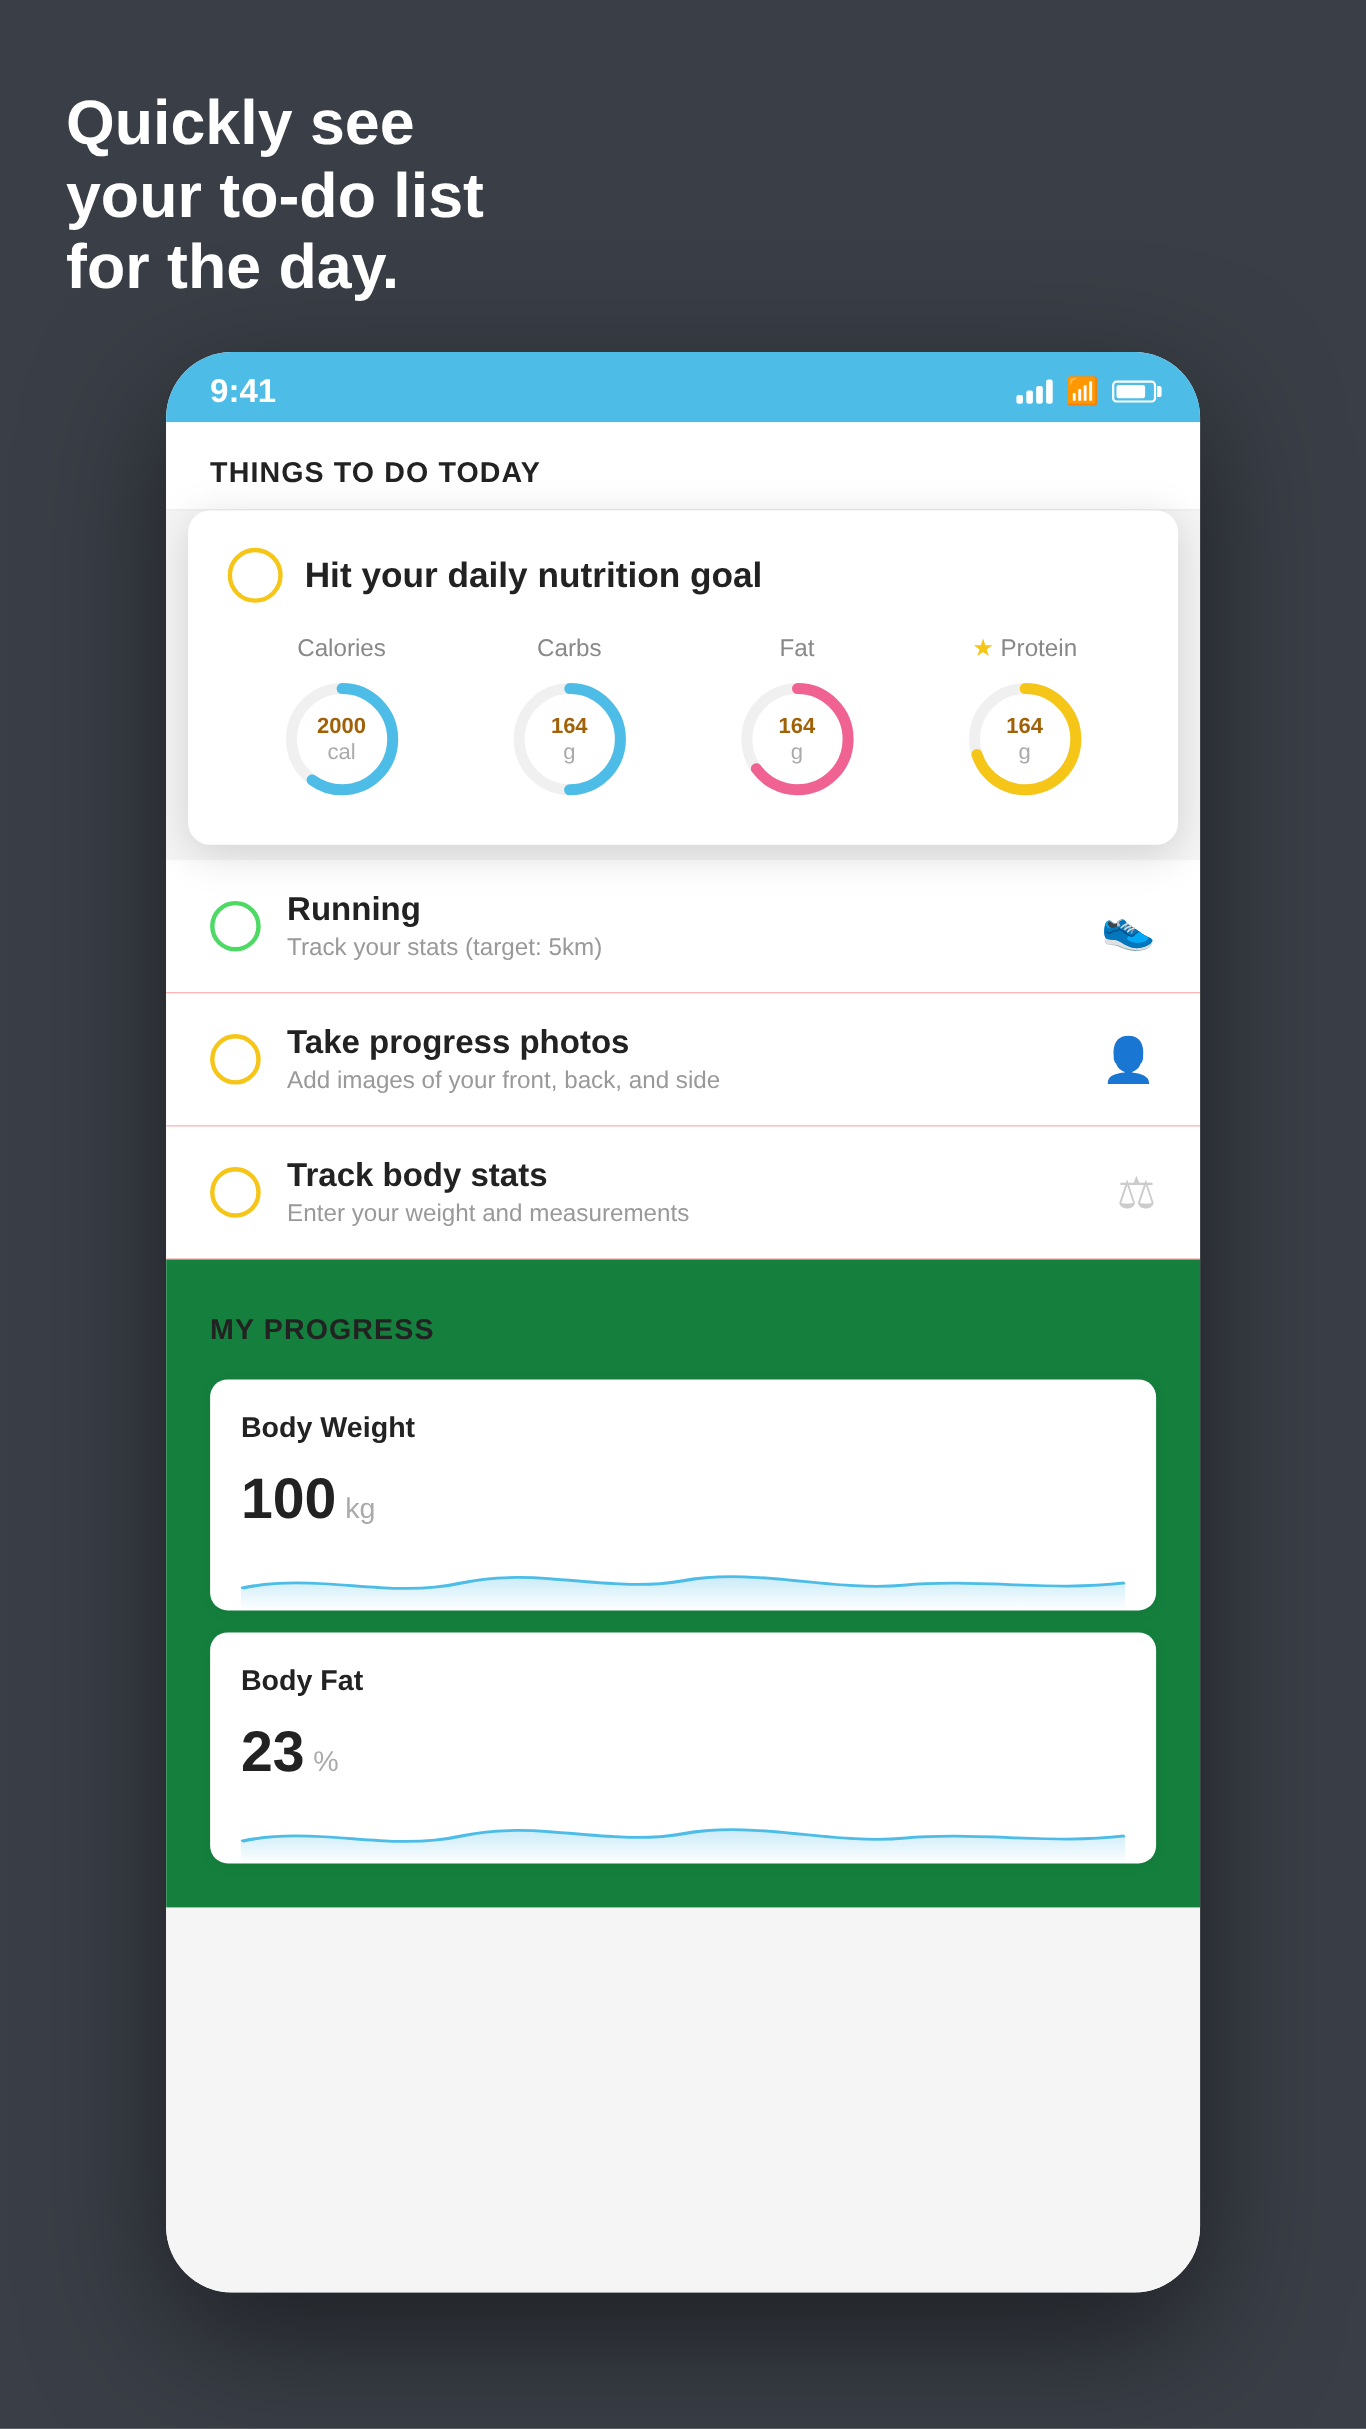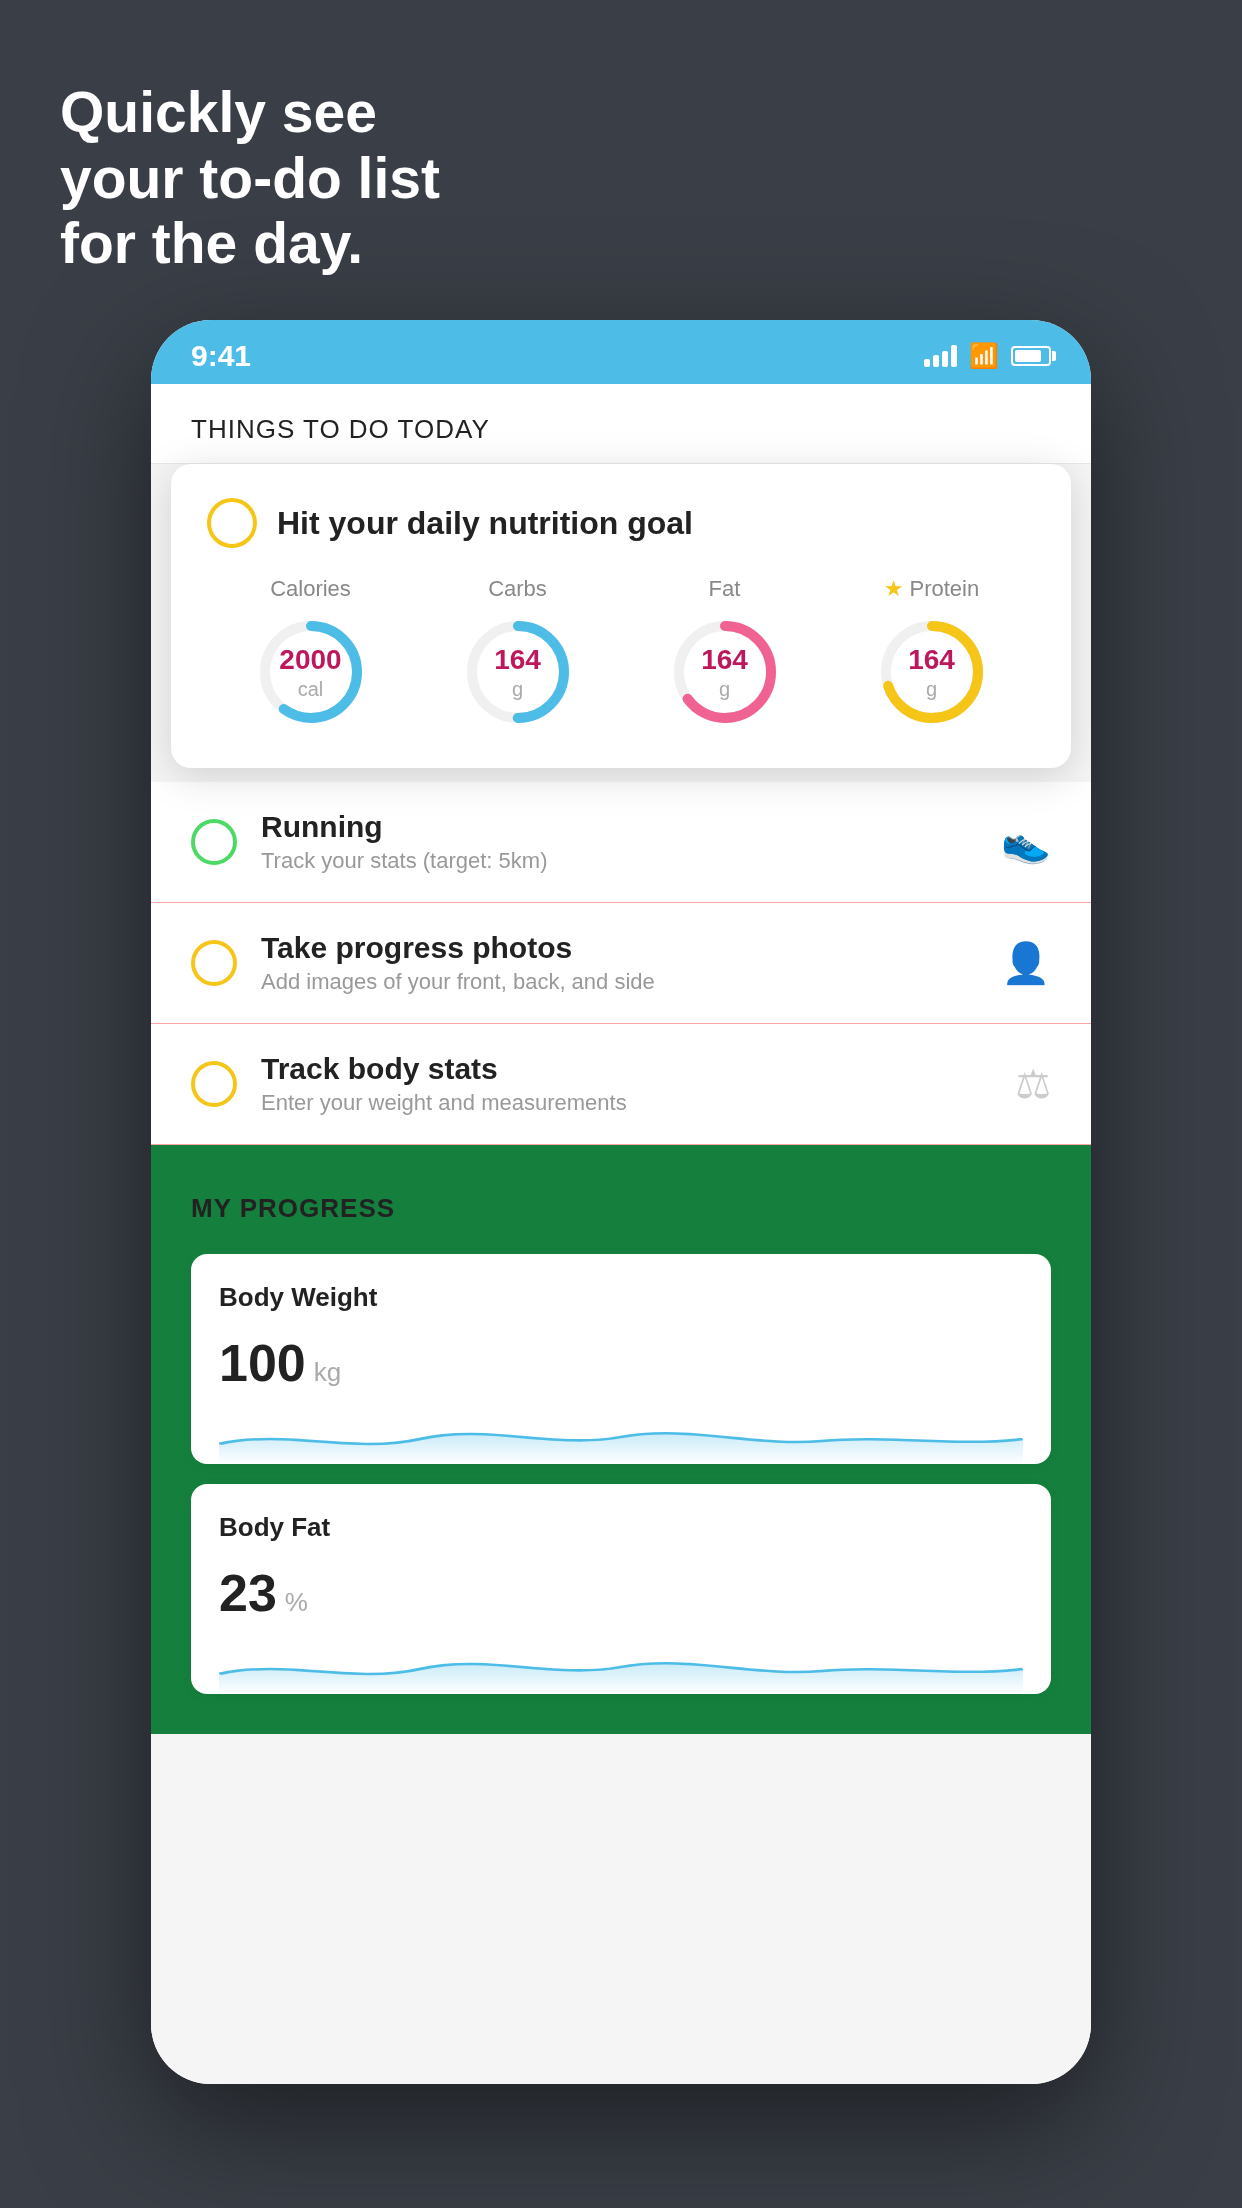--- a/index.html
+++ b/index.html
@@ -160,21 +160,21 @@
     
     .app-content {
       background: #f5f5f5;
       min-height: 1700px;
     }
 
     .section-header {
       background: #ffffff;
       padding: 30px 40px 18px;
       font-size: 26px;
-      font-weight: 400;
+      font-weight: 700;
       letter-spacing: 1px;
       color: #222;
       border-bottom: 1px solid #e8e8e8;
     }
 
     
     .nutrition-card {
       background: #ffffff;
       border-radius: 20px;
       margin: 0 20px;
@@ -258,23 +258,23 @@
     }
     .donut-text {
       position: absolute;
       top: 50%;
       left: 50%;
       transform: translate(-50%, -50%);
       text-align: center;
       line-height: 1.2;
     }
     .donut-value {
-      font-size: 28px;
+      font-size: 20px;
       font-weight: 700;
-      color: #be185d;
+      color: #a16207;
       display: block;
     }
     .donut-unit {
       font-size: 20px;
       color: #aaa;
       display: block;
     }
 
     
     .todo-list {

